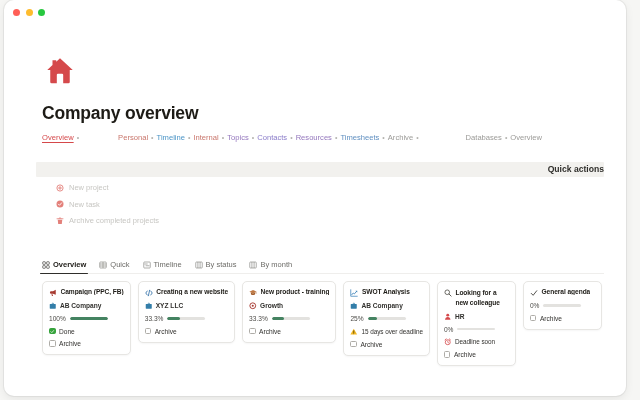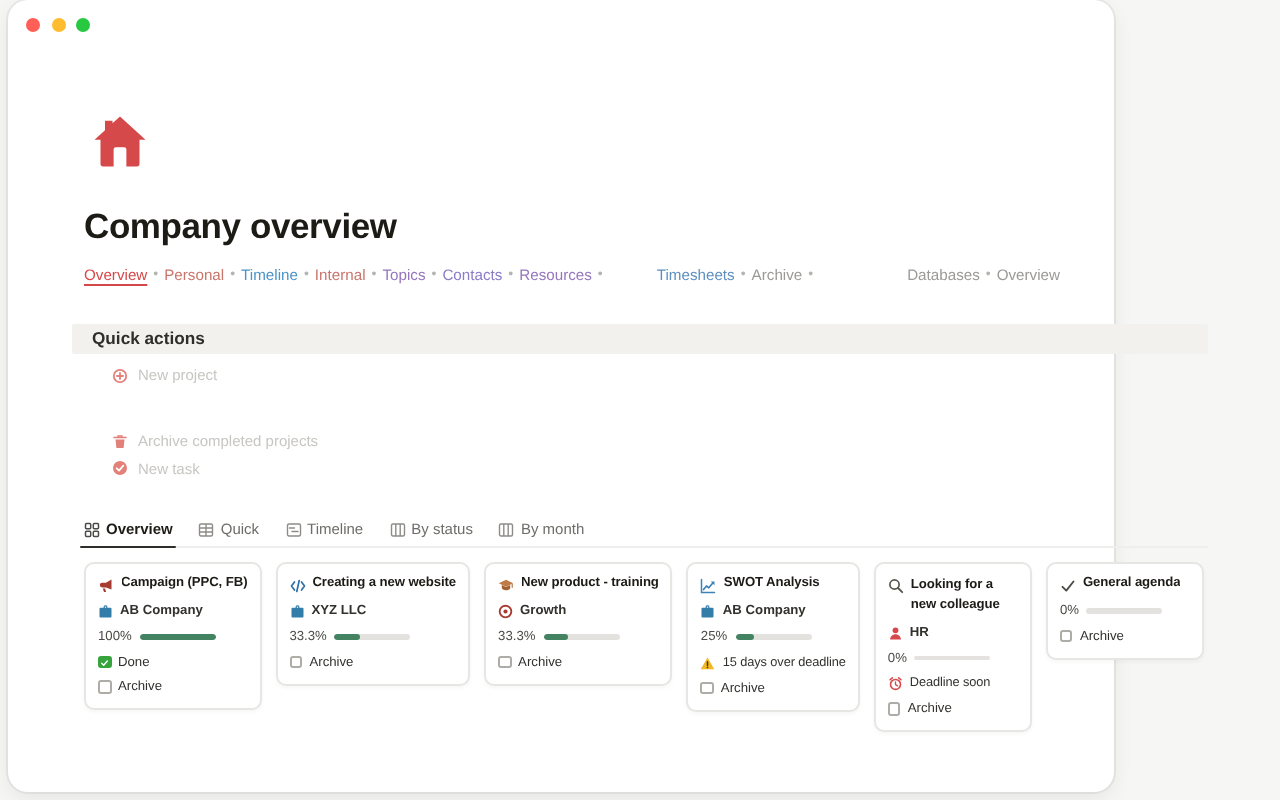--- a/index.html
+++ b/index.html
@@ -1,43 +1,43 @@
 <!DOCTYPE html>
 <html><head>
 <meta charset="utf-8">
 <style>
   * { margin:0; padding:0; box-sizing:border-box; }
   html,body { width:640px; height:400px; overflow:hidden; background:#f6f6f4;
               font-family:"Liberation Sans","DejaVu Sans",sans-serif; }
-  .window { position:absolute; left:4px; top:0; width:553px; height:396px;
+  .window { position:absolute; left:4px; top:0; width:622px; height:396px;
             background:#ffffff; border-radius:10px;
             box-shadow:0 0 0 1px rgba(0,0,0,0.05), 0 3px 10px rgba(0,0,0,0.07); }
   .traffic { position:absolute; left:9px; top:9px; display:flex; gap:5.5px; }
   .traffic .dot { width:7px; height:7px; border-radius:50%; }
 
   .page-icon { position:absolute; left:41px; top:56px; width:30px; height:30px; }
   .page-title { position:absolute; left:38px; top:103px; font-size:17.5px; font-weight:bold;
                 color:#1d1b16; letter-spacing:-0.2px; }
   .nav { position:absolute; left:38px; top:133px; width:560px; font-size:7.6px; color:#9b9a97;
          display:flex; flex-wrap:nowrap; align-items:center; gap:3px; white-space:nowrap; }
   .nav a { text-decoration:none; }
   .nav a.active { text-decoration:underline; text-underline-offset:1.5px; }
   .nav .sep { color:#b5b4b0; font-size:7px; }
 
   .section-bar { position:absolute; left:32px; width:568px; height:15px; background:#f2f1ee;
                  border-radius:1px; font-size:8.6px; font-weight:bold; color:#2f2e2b;
                  line-height:15px; padding-left:10px; }
-  .bar-qa { top:162px; }
+  .bar-qa { top:162px;text-align:right; }
   .bar-projects { top:244px; }
   .bar-tasks { top:377px; }
 
   .qa-row { position:absolute; left:52px; display:flex; align-items:center; gap:5px; cursor:pointer; }
   .qa-row .ic { width:8px; height:8px; flex:0 0 auto; }
   .qa-row .lbl { font-size:7.5px; color:#c7c6c2; }
-  .qa-1 { top:183px; } .qa-2 { top:199.5px;margin-top:30px; } .qa-3 { top:216px; }
+  .qa-1 { top:183px; } .qa-2 { top:199.5px; } .qa-3 { top:216px; }
 
   .tabs { position:absolute; left:38px; top:260px; width:562px; display:flex; gap:13px;
           border-bottom:1px solid #efeeec; padding-bottom:4px; }
   .tab { display:flex; align-items:center; gap:3px; font-size:7.5px; color:#6e6d69;
          position:relative; cursor:pointer; }
   .tab .t-ic { width:8px; height:8px; }
   .tab.active { color:#1d1b16; font-weight:bold; }
   .tab.active::after { content:""; position:absolute; left:-2px; right:-2px; bottom:-5px;
                        height:1.5px; background:#2f2e2b; border-radius:1px; }
 
@@ -79,33 +79,33 @@
 
   <svg class="page-icon" viewBox="0 0 16 16">
     <path fill="#d5494b" d="M8 1.2 14.8 7.4h-1.6v6.4a.7.7 0 0 1-.7.7H9.7V10a.6.6 0 0 0-.6-.6H6.9a.6.6 0 0 0-.6.6v4.5H3.5a.7.7 0 0 1-.7-.7V7.4H1.2L4 4.85V2.3h2v.73L8 1.2z"></path>
   </svg>
 
   <div class="page-title">Company overview</div>
 
   <div class="nav">
     <a href="#" class="active" style="color: rgb(213, 72, 74);">Overview</a>
     <span class="sep">•</span>
-    <a href="#" style="color: rgb(201, 118, 108);">Personal</a>
+    <a href="#" style="color: rgb(201, 118, 108); margin-left: 36px;">Personal</a>
     <span class="sep">•</span>
     <a href="#" style="color: rgb(74, 148, 198);">Timeline</a>
     <span class="sep">•</span>
     <a href="#" style="color: rgb(201, 118, 108);">Internal</a>
     <span class="sep">•</span>
     <a href="#" style="color: rgb(148, 119, 189);">Topics</a>
     <span class="sep">•</span>
     <a href="#" style="color: rgb(138, 124, 201);">Contacts</a>
     <span class="sep">•</span>
     <a href="#" style="color: rgb(148, 119, 189);">Resources</a>
     <span class="sep">•</span>
-    <a href="#" style="color: rgb(95, 143, 192); margin-left: 24px;">Timesheets</a>
+    <a href="#" style="color: rgb(95, 143, 192);">Timesheets</a>
     <span class="sep">•</span>
     <a href="#" style="color: rgb(155, 154, 151);">Archive</a>
     <span class="sep">•</span>
     <a href="#" style="color: rgb(155, 154, 151); margin-left: 44px;">Databases</a>
     <span class="sep">•</span>
     <a href="#" style="color: rgb(155, 154, 151);">Overview</a>
   </div>
 
   <div class="section-bar bar-qa">Quick actions</div>
 

